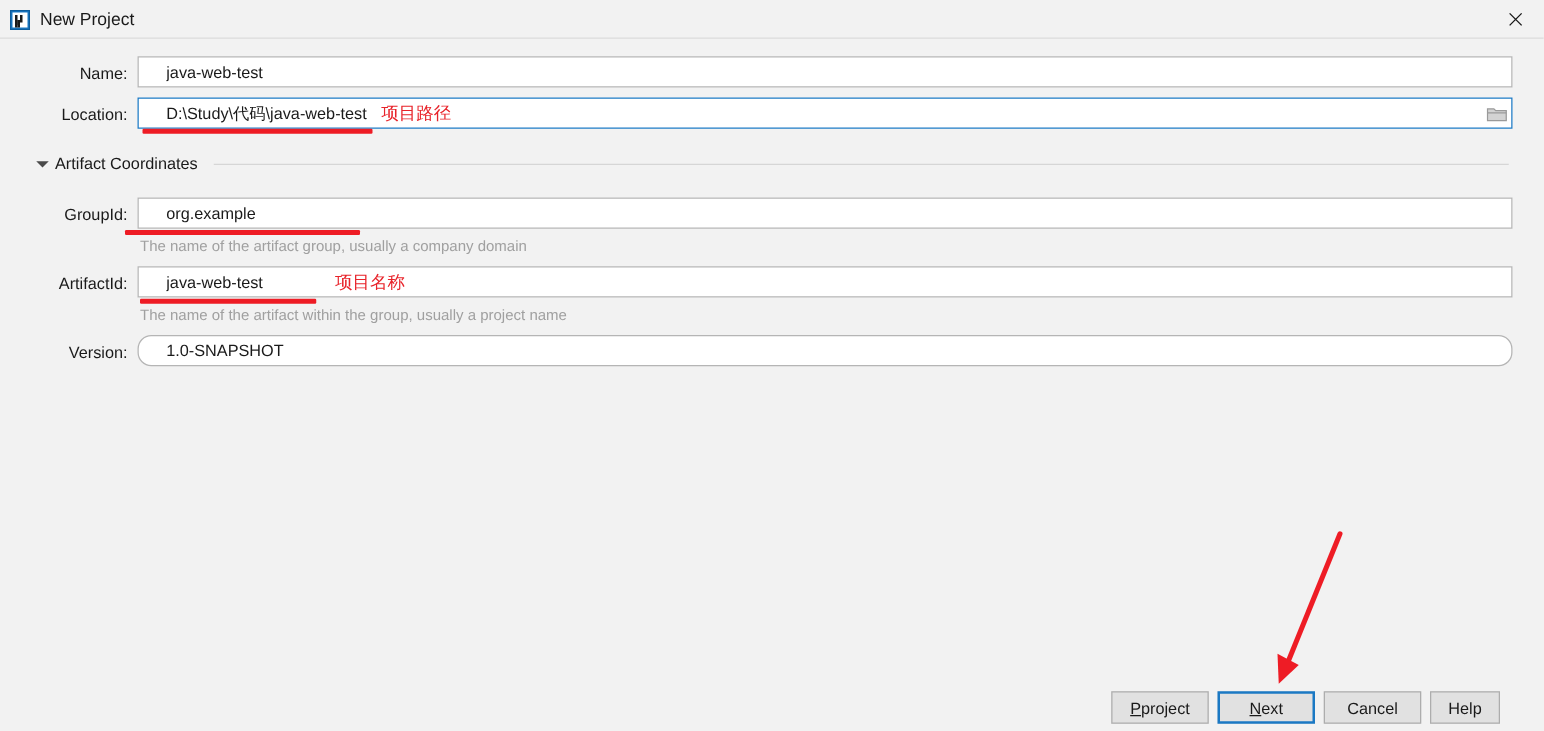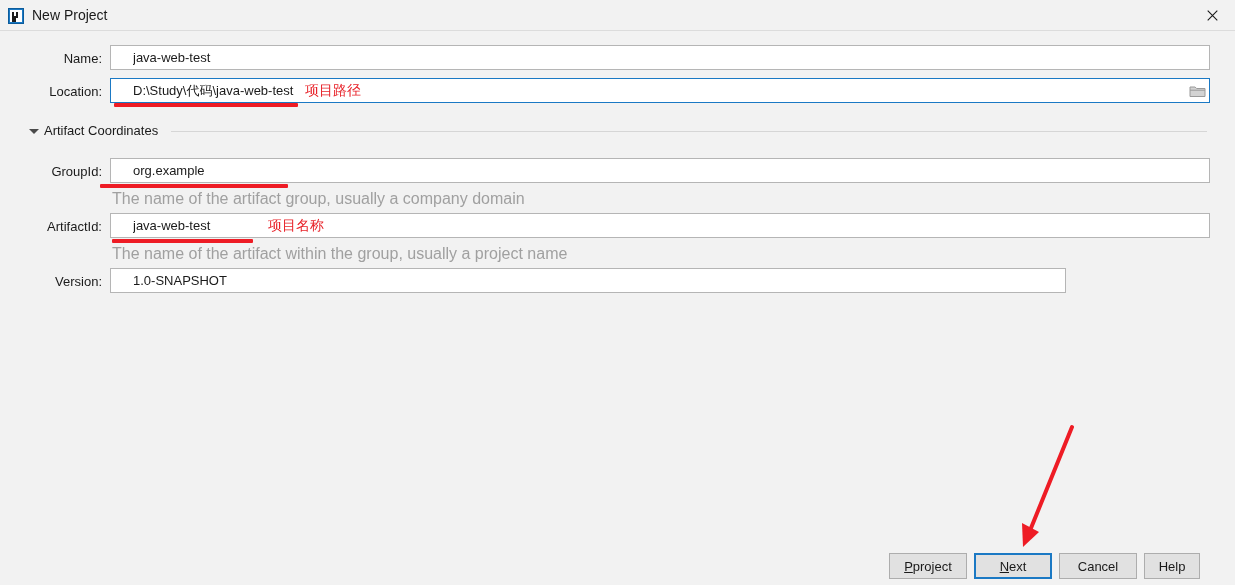--- a/index.html
+++ b/index.html
@@ -95,21 +95,21 @@
     outline: none;
     white-space: nowrap;
     overflow: hidden;
   }
   .tfield.focused {
     border: 1px solid #1b79c4;
   }
 
   .hint {
     position: absolute;
-    font-size: 16px;
+    font-size: 12px;
     color: #a0a0a0;
     white-space: nowrap;
   }
 
   
   #section-hdr {
     position: absolute;
     left: 0; top: 123px;
     width: 1235px; height: 18px;
   }
@@ -230,21 +230,21 @@
 <div class="red-underline" style="left:100px; top:184px; width:188px;"></div>
 <div class="hint" style="left:112px; top:190px;">The name of the artifact group, usually a company domain</div>
 
 <div class="lbl-col" style="top:219px;">ArtifactId:</div>
 <input class="tfield" style="left: 110px; top: 213px; width: 1100px;" value="java-web-test">
 <div class="red-underline" style="left:112px; top:239px; width:141px;"></div>
 <div class="red-text" style="left:268px; top:217px;">项目名称</div>
 <div class="hint" style="left:112px; top:245px;">The name of the artifact within the group, usually a project name</div>
 
 <div class="lbl-col" style="top:274px;">Version:</div>
-<input class="tfield" style="left: 110px; top: 268px; width: 956px;" value="1.0-SNAPSHOT">
+<input class="tfield" style="left: 110px; top: 268px; width: 1100px; border-radius: 11px;" value="1.0-SNAPSHOT">
 
 <svg id="red-arrow" viewBox="0 0 110 140">
   <line x1="82" y1="12" x2="39" y2="118" stroke="#ee1c25" stroke-width="4" stroke-linecap="round"></line>
   <path d="M33,132 L32,108 L49,117 Z" fill="#ee1c25"></path>
 </svg>
 
 <button class="btn" style="left:889px; top:553px; width:78px;">
   <span class="mn">P</span>
     <span>project</span>
 </button>

